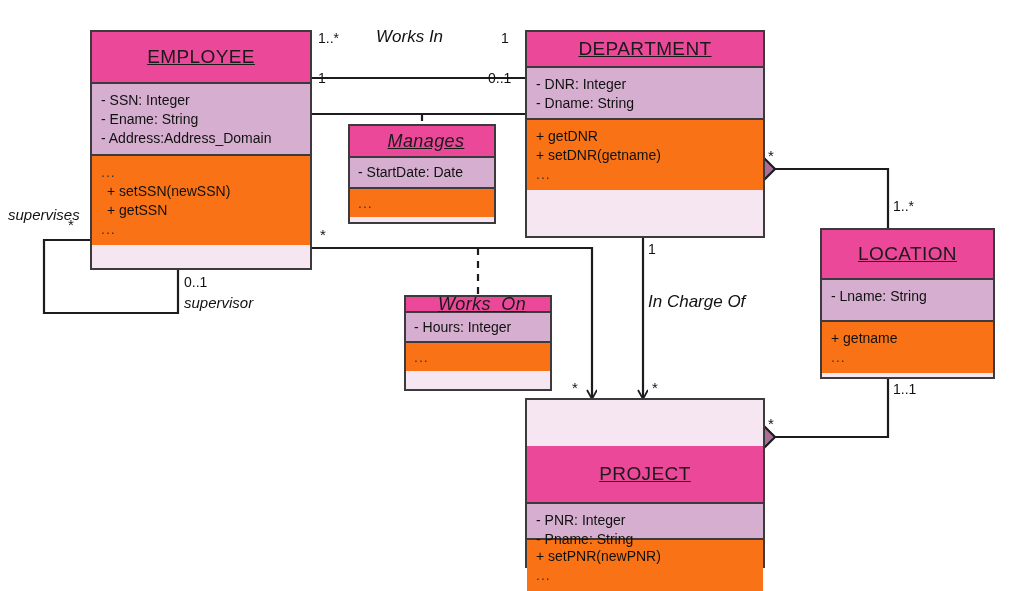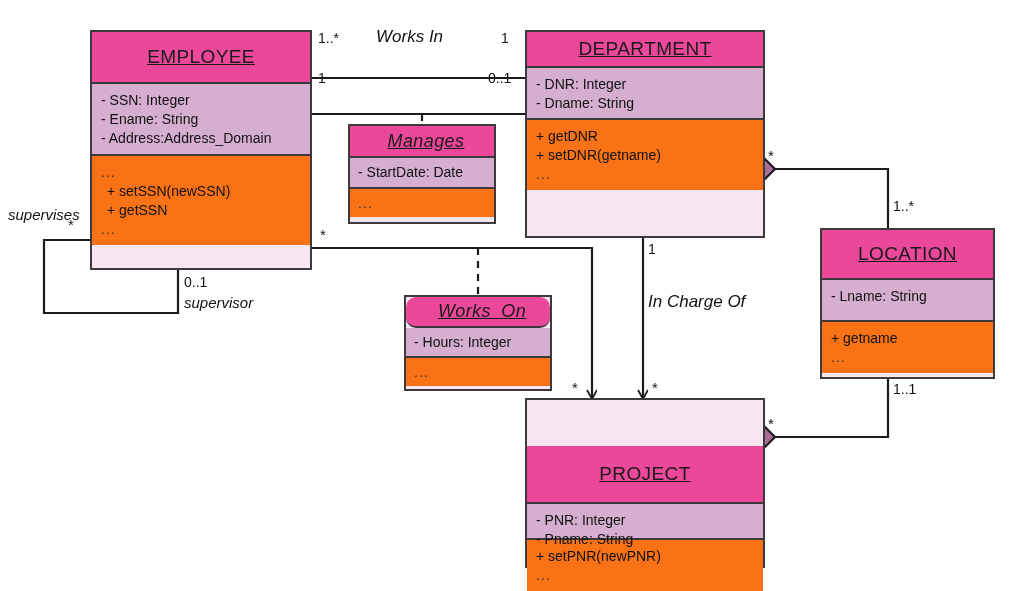--- a/index.html
+++ b/index.html
@@ -196,21 +196,21 @@
     <div class="cls-header" style="height:32px;">Manages</div>
     <div class="cls-attrs" style="height:31px;">
       <div class="member">- StartDate: Date</div>
     </div>
     <div class="cls-ops">
       <div class="member ellipsis">...</div>
     </div>
   </div>
 
   <div class="uml-class assoc-class" style="left:404px; top:295px; width:148px; height:96px;">
-    <div class="cls-header" style="height:31px;border-radius:10px;">Works_On</div>
+    <div class="cls-header" style="height:16px;">Works_On</div>
     <div class="cls-attrs" style="height:30px;">
       <div class="member">- Hours: Integer</div>
     </div>
     <div class="cls-ops">
       <div class="member ellipsis">...</div>
     </div>
   </div>
 
   <div class="edge-label mult" style="left:318px; top:30px;">1..*</div>
   <div class="edge-label assoc-name" style="left:376px; top:27px;text-align:right;">Works In</div>

